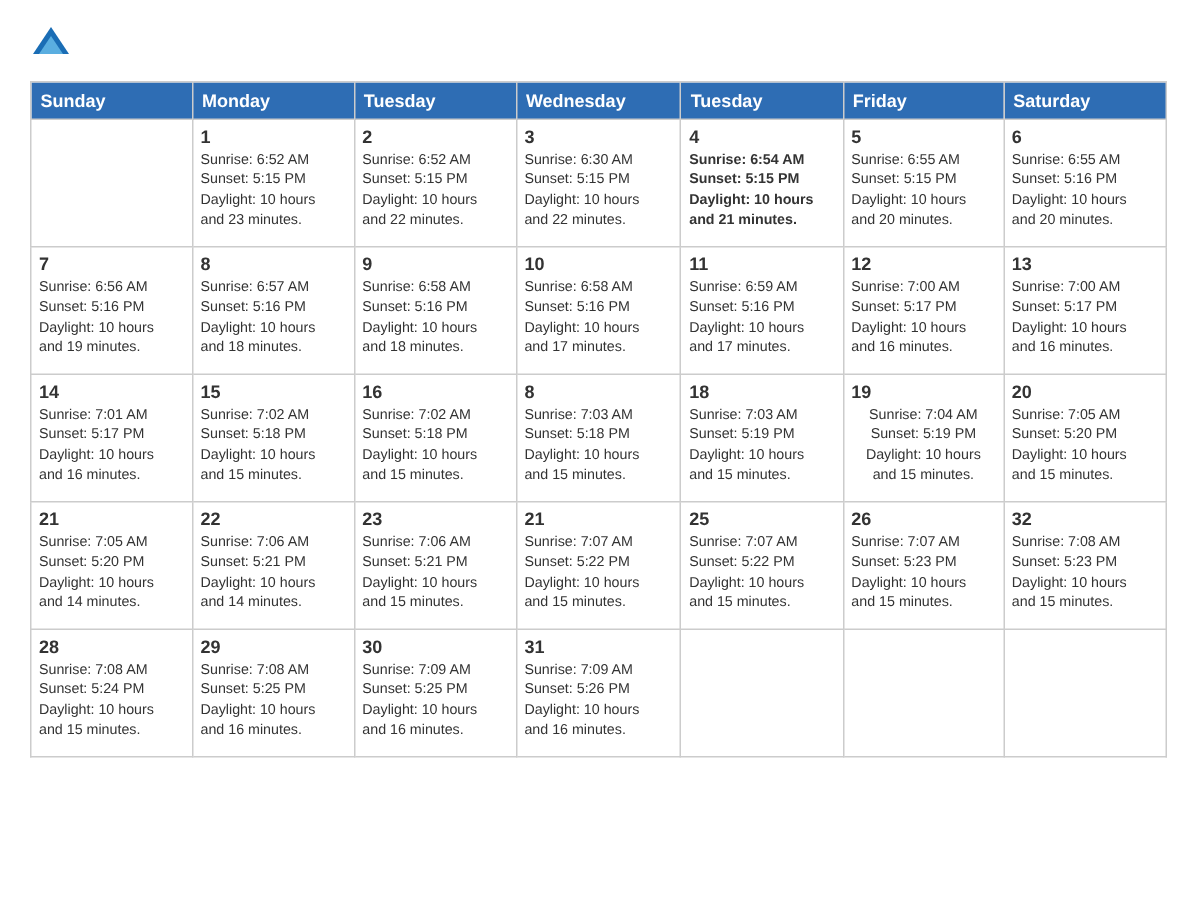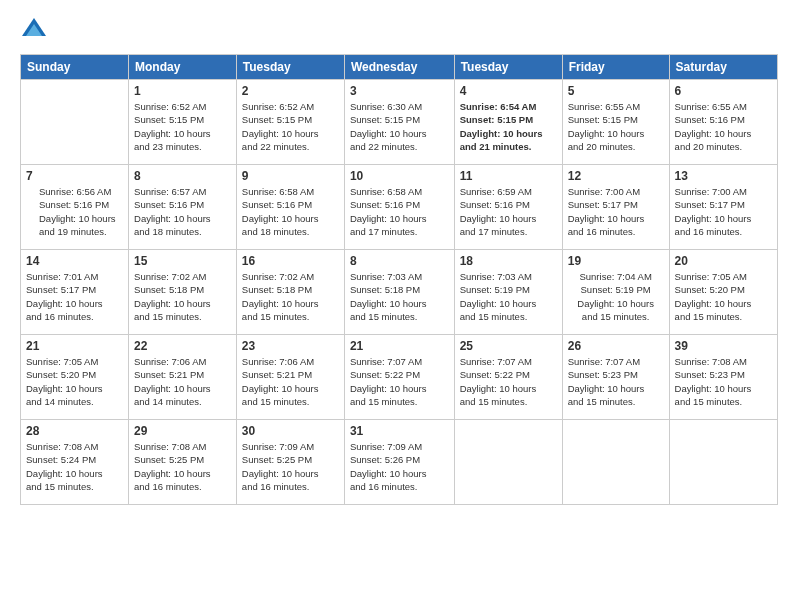--- a/index.html
+++ b/index.html
@@ -174,21 +174,21 @@
             <span class="day-num">6</span>
             <div class="day-info" style="white-space: pre-line;">Sunrise: 6:55 AM
 Sunset: 5:16 PM
 Daylight: 10 hours
 and 20 minutes.</div>
           </td>
         </tr>
         <tr class="row-shaded">
           <td>
             <span class="day-num">7</span>
-            <div class="day-info" style="white-space: pre-line; margin-left: 13px;">Sunrise: 6:56 AM
+            <div class="day-info" style="white-space: pre-line;">Sunrise: 6:56 AM
 Sunset: 5:16 PM
 Daylight: 10 hours
 and 19 minutes.</div>
           </td>
           <td>
             <span class="day-num">8</span>
             <div class="day-info" style="white-space: pre-line;">Sunrise: 6:57 AM
 Sunset: 5:16 PM
 Daylight: 10 hours
 and 18 minutes.</div>
@@ -317,21 +317,21 @@
 and 15 minutes.</div>
           </td>
           <td>
             <span class="day-num">26</span>
             <div class="day-info" style="white-space: pre-line;">Sunrise: 7:07 AM
 Sunset: 5:23 PM
 Daylight: 10 hours
 and 15 minutes.</div>
           </td>
           <td>
-            <span class="day-num">39</span>
+            <span class="day-num">32</span>
             <div class="day-info" style="white-space: pre-line;">Sunrise: 7:08 AM
 Sunset: 5:23 PM
 Daylight: 10 hours
 and 15 minutes.</div>
           </td>
         </tr>
         <tr>
           <td>
             <span class="day-num">28</span>
             <div class="day-info" style="white-space: pre-line;">Sunrise: 7:08 AM

